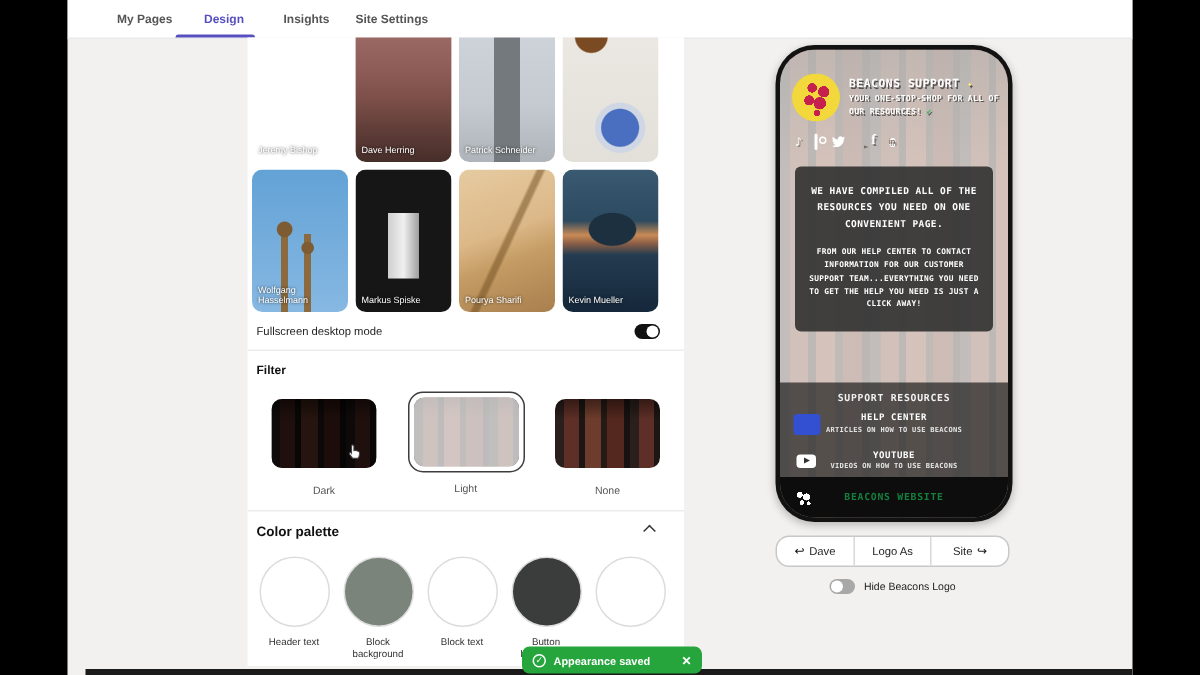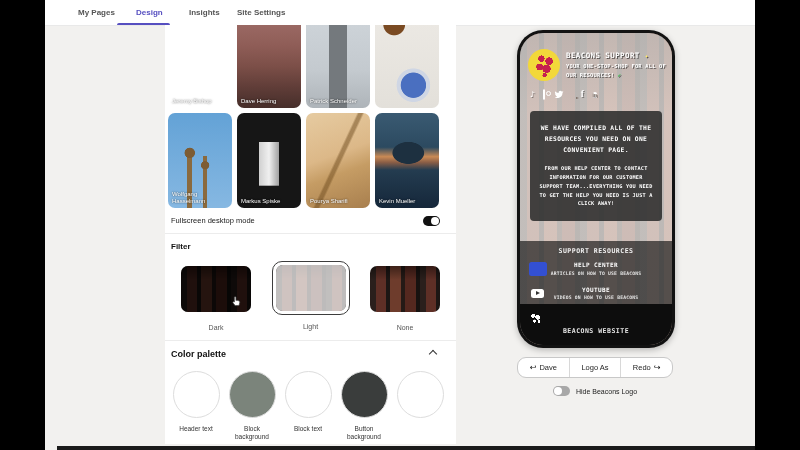--- a/index.html
+++ b/index.html
@@ -120,21 +120,21 @@
   .info-b{font-size:5.2px;line-height:1.7;margin-top:9px;letter-spacing:.2px;}
   .ph-spacer{flex:1;}
   .resources{background:rgba(18,18,18,.66);padding-top:6px;color:#fff;}
   .res-h{text-align:center;font-size:6.5px;letter-spacing:.5px;opacity:.92;}
   .res-row{position:relative;padding:6px 0 4px;cursor:pointer;}
   .res-icon-help{position:absolute;left:9px;top:7px;width:18px;height:14px;background:#3350d2;border-radius:2.5px;}
   .res-icon-yt{position:absolute;left:11px;top:9px;width:13px;height:9.5px;background:#fff;border-radius:2.5px;}
   .res-icon-yt::after{content:"";position:absolute;left:4.6px;top:2.4px;border-left:4px solid #333;border-top:2.4px solid rgba(0,0,0,0);border-bottom:2.4px solid rgba(0,0,0,0);}
   .res-title{text-align:center;font-size:6px;letter-spacing:.4px;}
   .res-sub{text-align:center;font-size:4.7px;margin-top:2.5px;color:#e5e5e5;letter-spacing:.2px;}
-  .website{background:#0d0d0d;position:relative;padding:23px 0 10px;color:#e5e5e5;cursor:pointer;}
+  .website{background:#0d0d0d;position:relative;padding:9px 0 10px;color:#15803d;cursor:pointer;}
   .bc-logo{position:absolute;left:9px;top:7px;width:14px;height:14px;background:
     radial-gradient(circle 2px at 30% 35%,#fff 97%,rgba(0,0,0,0)),
     radial-gradient(circle 2.4px at 62% 45%,#fff 97%,rgba(0,0,0,0)),
     radial-gradient(circle 1.6px at 40% 72%,#fff 97%,rgba(0,0,0,0)),
     radial-gradient(circle 1.3px at 72% 75%,#fff 97%,rgba(0,0,0,0));}
   .website-label{text-align:center;font-size:6.5px;letter-spacing:.5px;}
 
   
   #actions{position:absolute;left:472px;top:357px;width:156px;height:21px;display:flex;background:#fff;border:1px solid #c8c8c8;border-radius:9px;overflow:hidden;box-sizing:border-box;}
   .act{flex:1;display:flex;align-items:center;justify-content:center;gap:3px;font-size:7.5px;color:#1e1e1e;border-right:1px solid #d8d8d8;cursor:pointer;}
@@ -320,32 +320,37 @@
 
   <div id="actions">
     <div class="act">
       <span class="arrow-glyph">↩</span>
       <span>Dave</span>
     </div>
     <div class="act">
         <span>Logo As</span>
       </div>
     <div class="act">
-      <span>Redo</span>
+      <span>Site</span>
       <span class="arrow-glyph">↪</span>
     </div>
   </div>
 
   <div id="hide-row">
     <div class="toggle off">
         <div class="knob"></div>
       </div>
     <span class="row-label">Hide Beacons Logo</span>
   </div>
 
+  <div id="toast">
+    <span class="t-check">✓</span>
+    <span class="t-msg">Appearance saved</span>
+    <span class="t-x">✕</span>
+  </div>
 
   <div id="bottom-strip"></div>
 
   <div id="cursor">
     <svg width="13" height="15" viewBox="0 0 24 26">
       <path fill="#fff" stroke="#444" stroke-width="1.4" d="M8 14V5.5a1.5 1.5 0 0 1 3 0V11l1.2-.2c.5-.1 4.2.7 5 1.5.7.7 1 1.7.8 2.7l-.9 3.8c-.2 1-1.1 1.8-2.2 1.8h-4.4c-.7 0-1.3-.3-1.7-.9l-3.2-4c-.5-.6-.4-1.6.2-2.1.6-.5 1.4-.4 2 .1z"></path>
     </svg>
   </div>
 
 </div>

